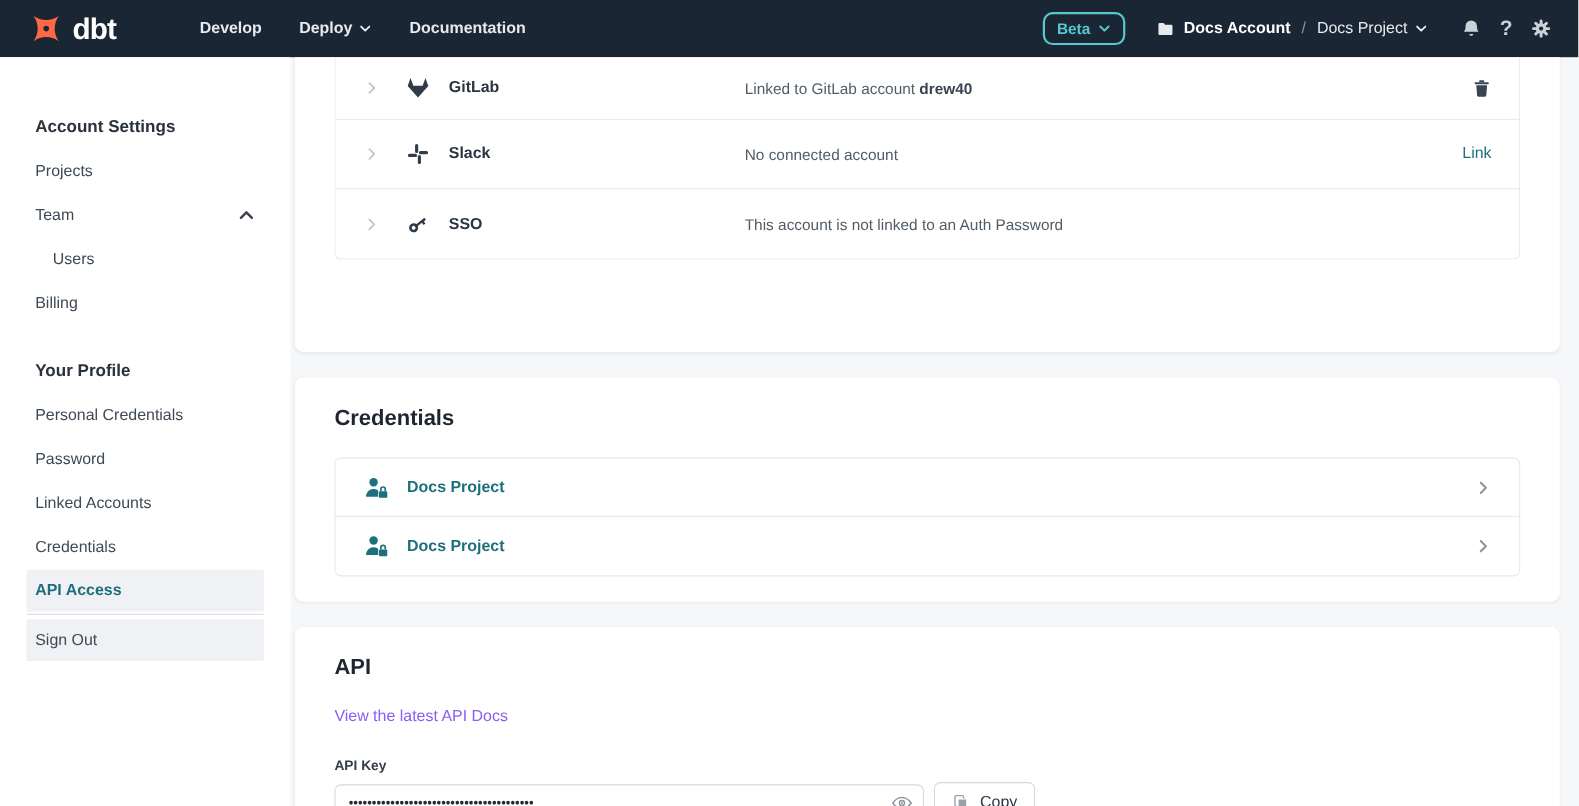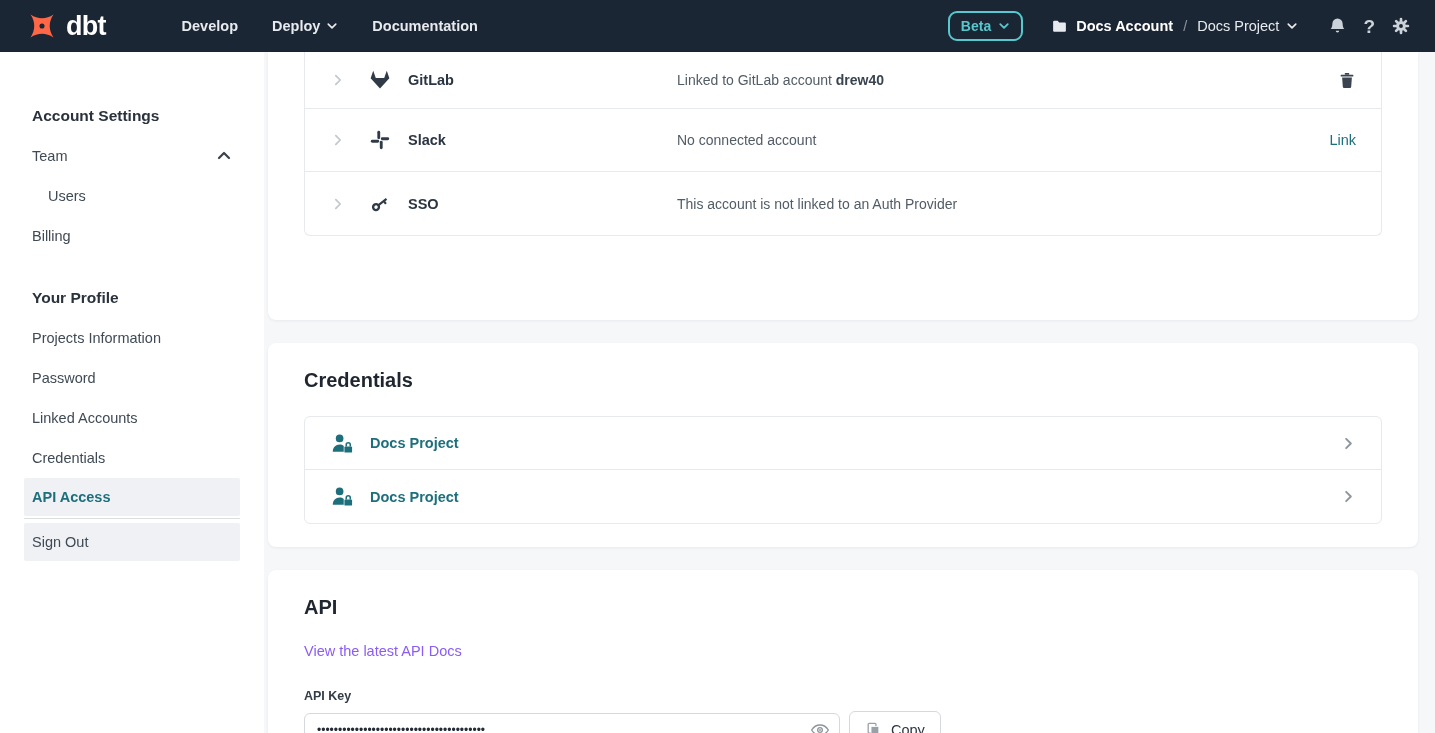--- a/index.html
+++ b/index.html
@@ -149,37 +149,40 @@
       </span>
     </div>
   </div>
 </header>
 
 <div class="layout">
 
   <aside class="sidebar">
     <div class="side-heading">Account Settings</div>
     <div class="side-item">
+        <span>Projects</span>
+      </div>
+    <div class="side-item">
       <span>Team</span>
       <span class="chev-up"><svg width="16" height="16" viewBox="0 0 16 16">
             <path d="M3 10l5-5 5 5" stroke="#39424d" stroke-width="2.2" fill="none" stroke-linecap="round" stroke-linejoin="round"></path>
           </svg></span>
     </div>
     <div class="side-item indent">
         <span>Users</span>
       </div>
     <div class="side-item">
         <span>Billing</span>
       </div>
 
     <div class="side-gap"></div>
 
     <div class="side-heading">Your Profile</div>
     <div class="side-item">
-        <span>Projects Information</span>
+        <span>Personal Credentials</span>
       </div>
     <div class="side-item">
         <span>Password</span>
       </div>
     <div class="side-item">
         <span>Linked Accounts</span>
       </div>
     <div class="side-item">
         <span>Credentials</span>
       </div>
@@ -252,21 +255,21 @@
             </span>
           <span class="la-icon">
             <svg width="22" height="22" viewBox="0 0 24 24">
                 <g transform="rotate(-38 12 12)">
                   <circle cx="6.5" cy="12" r="3.2" fill="none" stroke="#303b47" stroke-width="2.6"></circle>
                   <path d="M10 10.8h11v2.4h-2.6v2.6h-2.4v-2.6H10z" fill="#303b47"></path>
                 </g>
               </svg>
           </span>
           <span class="la-name">SSO</span>
-          <span class="la-status">This account is not linked to an Auth Provider</span>
+          <span class="la-status">This account is not linked to an Auth Password</span>
         </div>
 
       </div>
     </section>
 
     <section class="card card-cred">
       <h2 class="card-heading">Credentials</h2>
       <div class="cred-table">
         <div class="cred-row">
           <span style="display:flex;">

